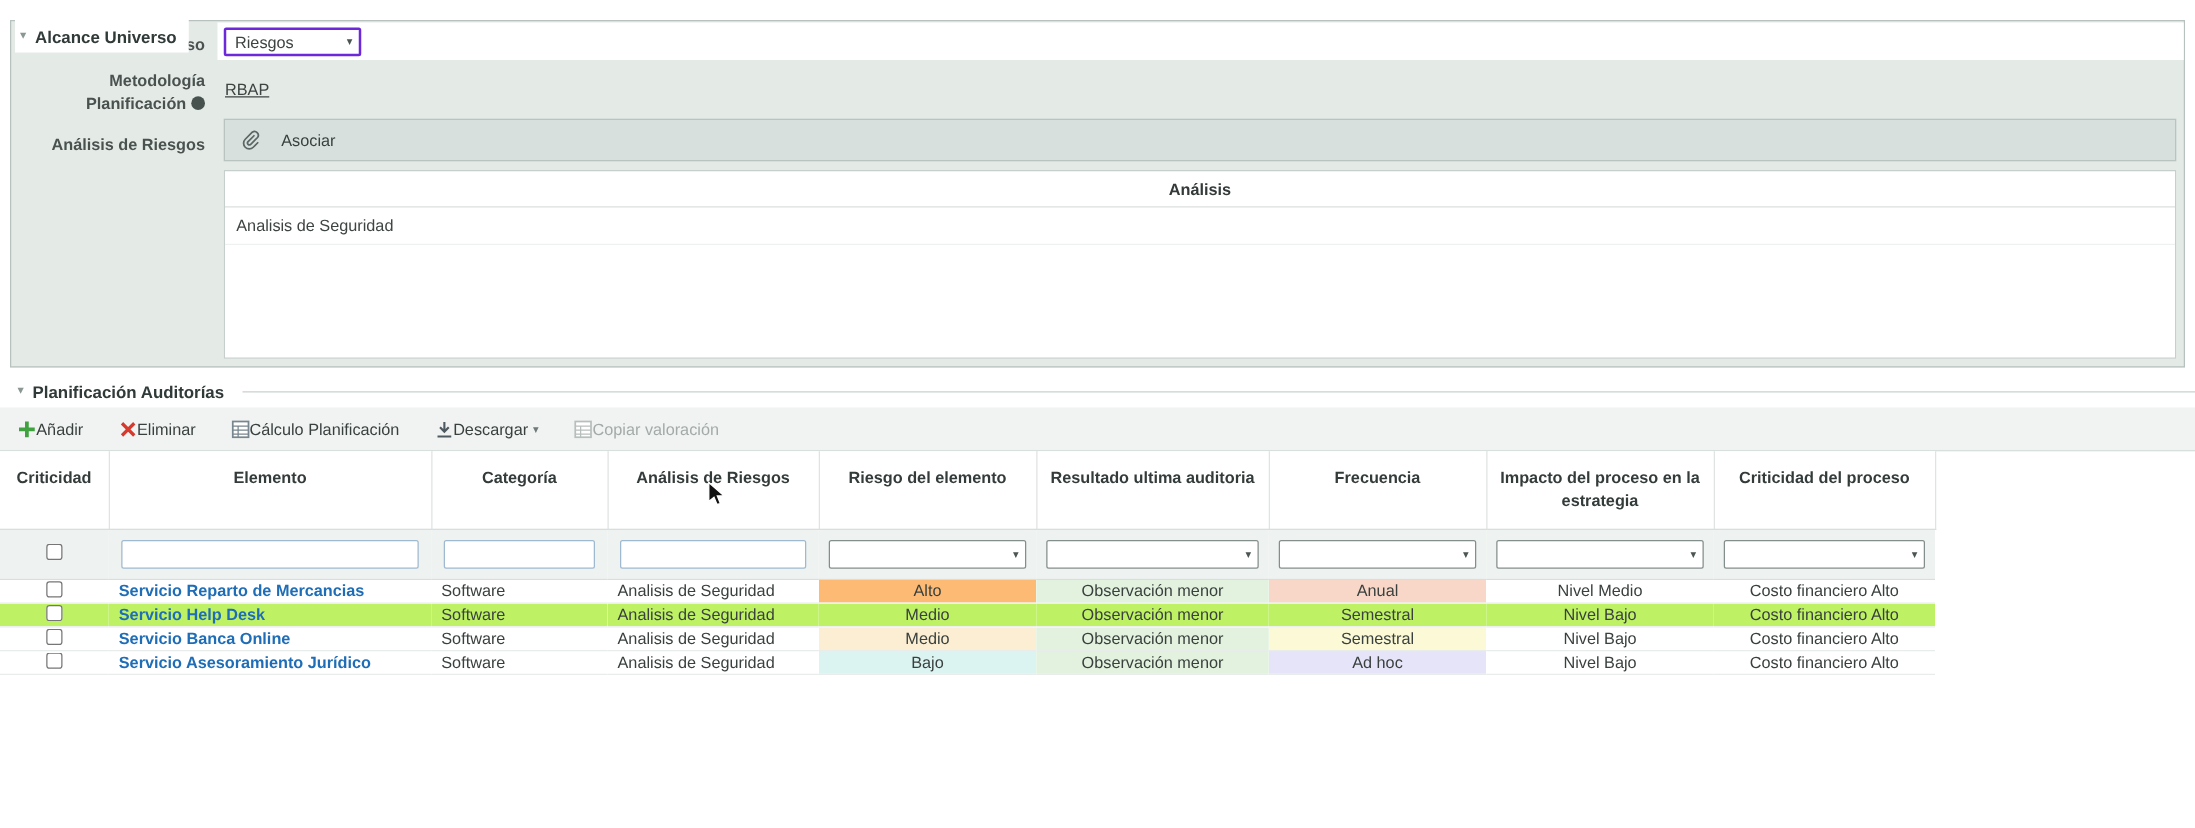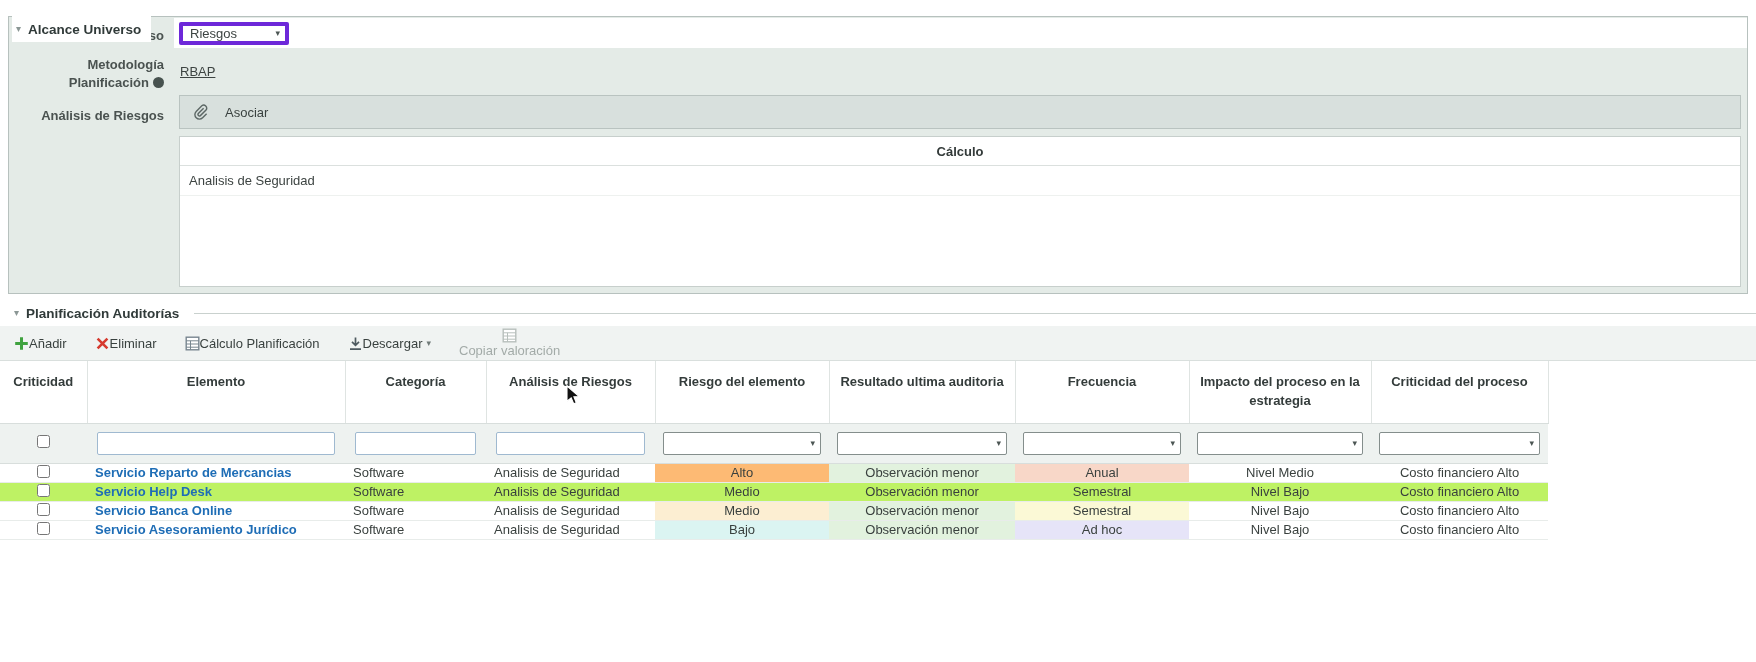--- a/index.html
+++ b/index.html
@@ -37,21 +37,21 @@
   .flabel {
     width: 165px; flex-shrink: 0; text-align: right;
     font-weight: bold; color: #4a5250; line-height: 1.35;
     padding: 8px 10px 0 0;
   }
   .fvalue { flex: 1; min-width: 0; }
   .fvalue.white { background: #fff; display: flex; align-items: center; padding-left: 5px; }
   .fvalue.mid { display: flex; align-items: center; padding-left: 6px; text-decoration: underline; }
   .select-box {
     width: 110px; height: 23px; background: #fff;
-    border: 4px solid #6d28d9; border-radius: 2px;
+    border: 2px solid #6d28d9; border-radius: 2px;
     display: flex; align-items: center; justify-content: space-between;
     padding: 0 5px 0 7px; cursor: pointer;
   }
   .sel-caret { font-size: 9px; color: #4b5553; }
   .info-dot {
     display: inline-block; width: 11px; height: 11px; border-radius: 50%;
     background: #47524f; margin-left: 4px; vertical-align: -1px; cursor: pointer;
   }
   .fvalue.attachwrap { display: flex; padding: 0 6px 6px 5px; }
   .attach { flex: 1; display: flex; flex-direction: column; min-height: 0; }
@@ -72,21 +72,21 @@
     height: 30px; flex-shrink: 0; display: flex; align-items: center;
     padding-left: 9px; border-bottom: 1px solid #eef1ef; cursor: pointer;
   }
   .at-empty { flex: 1; }
   
   .toolbar {
     height: 35px; display: flex; align-items: center; gap: 28px;
     padding-left: 14px; background: #f0f3f2; border-bottom: 1px solid #d9dfdd;
   }
   .tb-btn { display: flex; align-items: center; gap: 0; cursor: pointer; color: #39413f; white-space: nowrap; }
-  .tb-btn.disabled { color: #a3aba8; cursor: default; flex-direction: column; }
+  .tb-btn.disabled { color: #a3aba8; cursor: default; }
   .dd-caret { font-size: 9px; color: #6f7a78; margin-left: 4px; }
   
   table.grid { border-collapse: collapse; table-layout: fixed; width: 1548px; }
   table.grid th {
     font-weight: bold; color: #343c3b; text-align: center; vertical-align: top;
     padding: 12px 4px 0 4px; height: 62px; background: #fff;
     border-right: 1px solid #dfe4e2; border-bottom: 1px solid #d8dedc;
     line-height: 1.45; overflow: hidden;
   }
   tr.filter-row td {
@@ -148,21 +148,21 @@
       <div class="flabel" style="padding-top:12px;">Análisis de Riesgos</div>
       <div class="fvalue attachwrap">
         <div class="attach">
           <div class="asociar-bar">
             <svg width="15" height="17" viewBox="0 0 15 17">
                 <path d="M10.6 4.2 L5.3 9.5 a1.5 1.5 0 0 0 2.1 2.1 l5.6 -5.6 a3 3 0 0 0 -4.2 -4.2 L3.2 7.4 a4.5 4.5 0 0 0 6.4 6.4 l4.0 -4.0" fill="none" stroke="#5c6765" stroke-width="1.4"></path>
               </svg>
             <span>Asociar</span>
           </div>
           <div class="attach-table">
-            <div class="at-head">Cálculo</div>
+            <div class="at-head">Análisis</div>
             <div class="at-row">Analisis de Seguridad</div>
             <div class="at-empty"></div>
           </div>
         </div>
       </div>
     </div>
   </div>
 </div>
 
 <div class="sec-h2">

